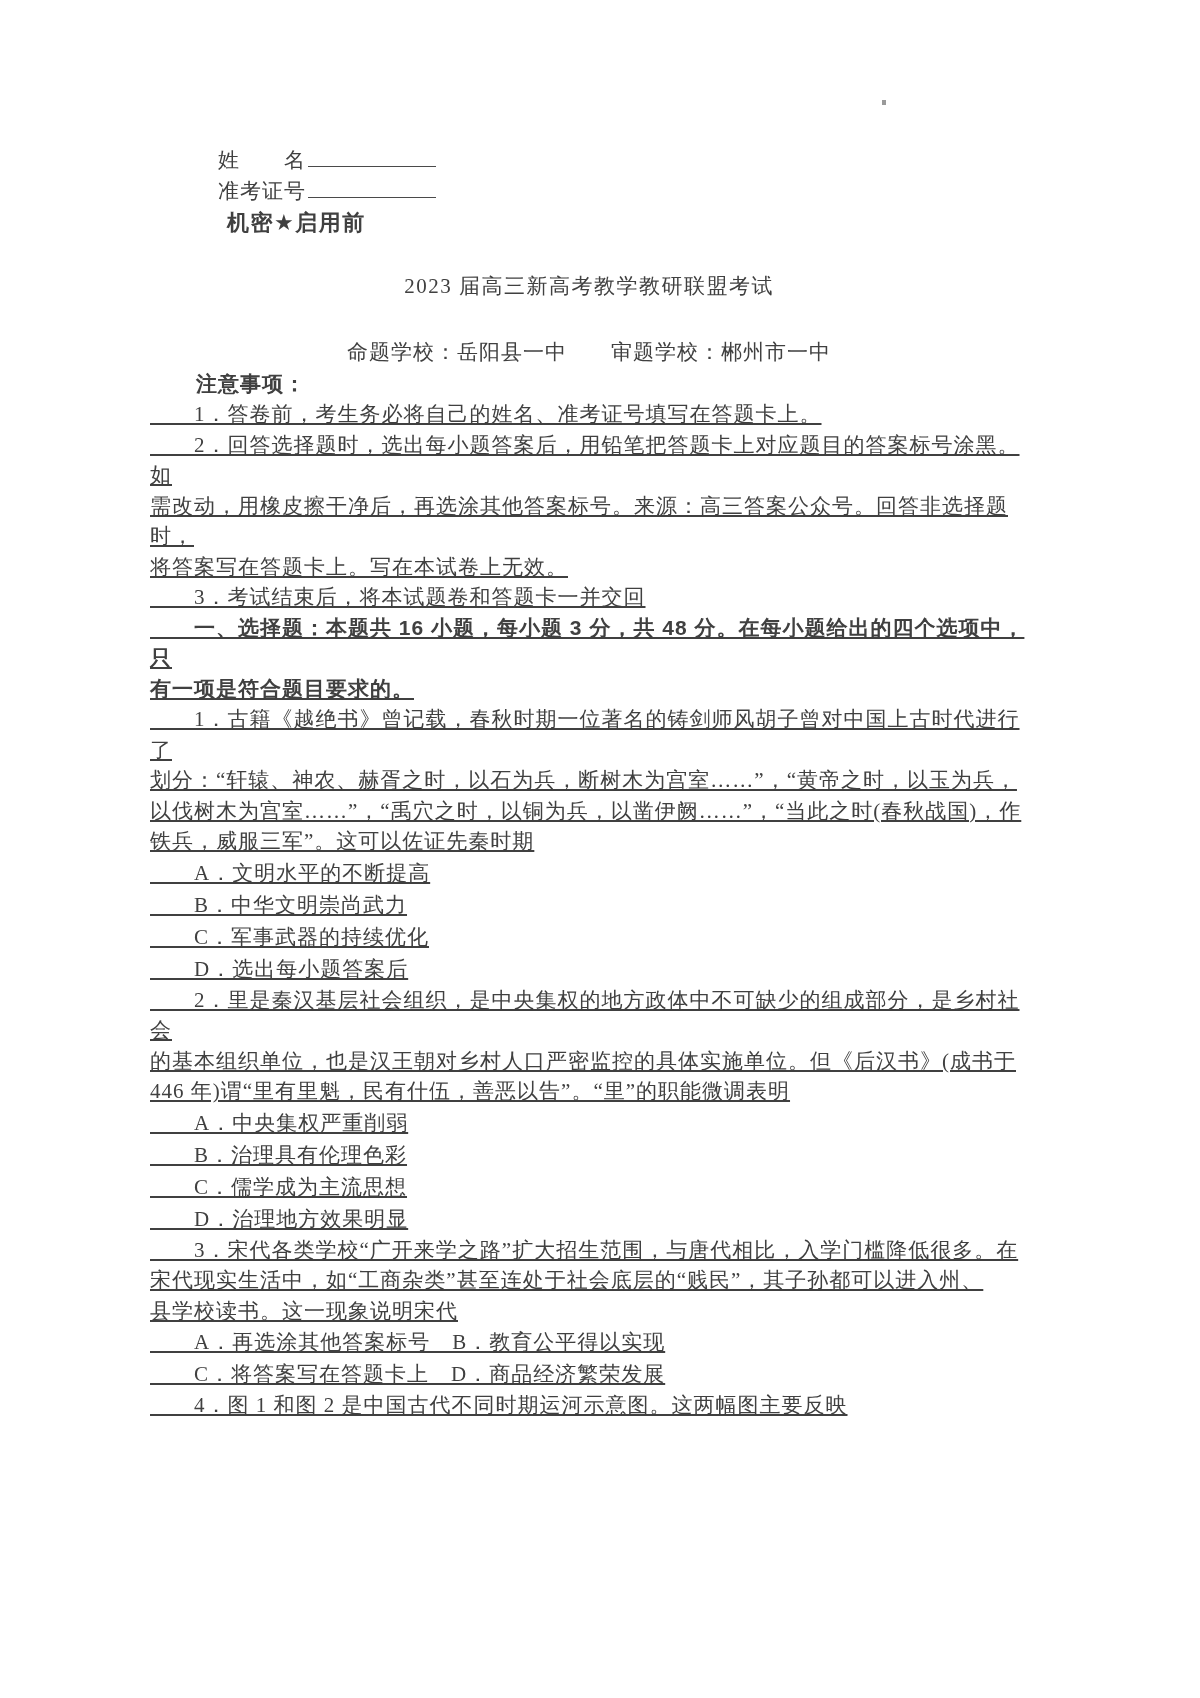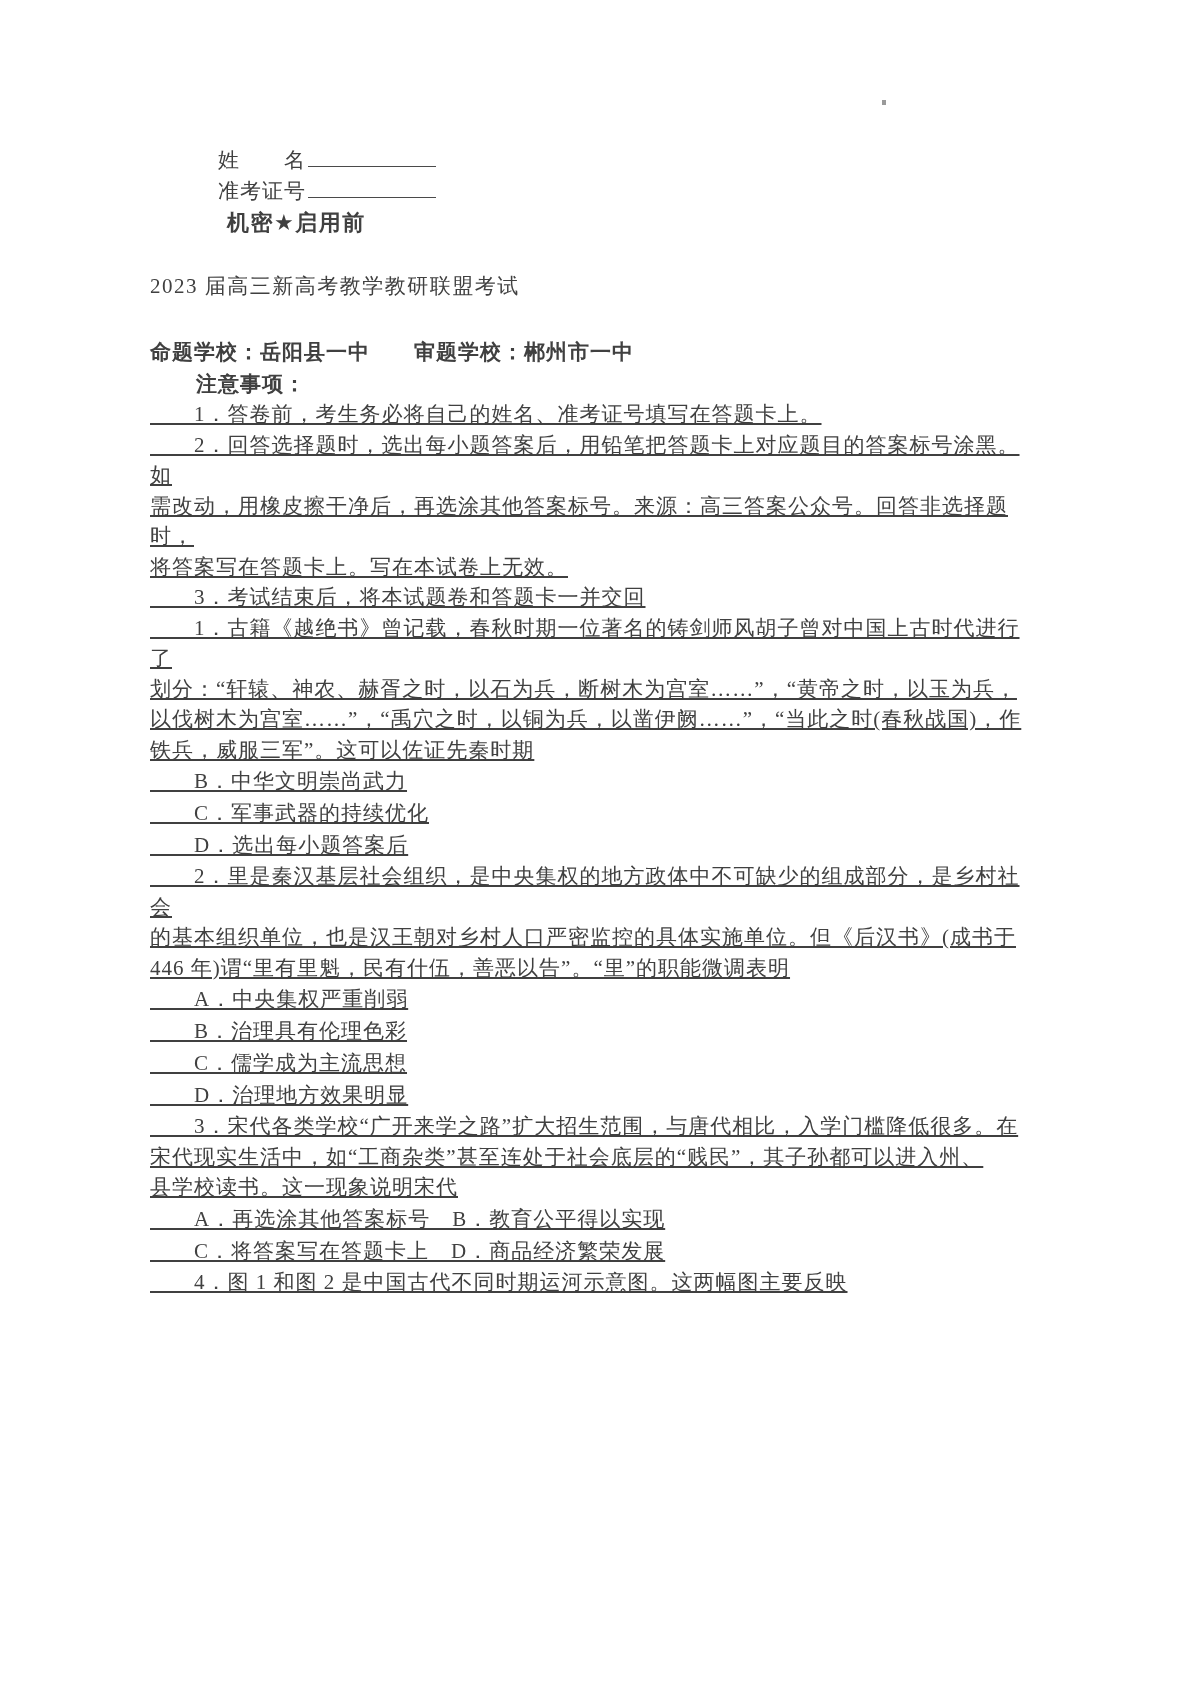--- a/index.html
+++ b/index.html
@@ -34,32 +34,32 @@
     margin-left: 2px;
   }
   .secret {
     font-family: "Liberation Sans", "DejaVu Sans", sans-serif;
     font-weight: bold;
     font-size: 22px;
     letter-spacing: 1.5px;
     margin-left: 9px;
   }
   .title {
-    text-align: left;
+    text-align: center;
     margin-top: 33px;
     line-height: 31px;
     font-size: 21px;
     letter-spacing: 1.5px;
     white-space: pre-wrap;
   }
   .subtitle {
+    text-align: center;
     margin-top: 35px;
     line-height: 31px;
     white-space: pre-wrap;
-    font-weight: bold;
   }
   .notice-h {
     font-family: "Liberation Sans", "DejaVu Sans", sans-serif;
     font-weight: bold;
     line-height: 31px;
     padding-left: 46px;
     font-size: 21px;
   }
   .bold .line {
     font-family: "Liberation Sans", "DejaVu Sans", sans-serif;
@@ -97,29 +97,34 @@
 
     <div class="notice-h">注意事项：</div>
     <div>
         <div class="line">　　1．答卷前，考生务必将自己的姓名、准考证号填写在答题卡上。</div>
         <div class="line">　　2．回答选择题时，选出每小题答案后，用铅笔把答题卡上对应题目的答案标号涂黑。如</div>
         <div class="line">需改动，用橡皮擦干净后，再选涂其他答案标号。来源：高三答案公众号。回答非选择题时，</div>
         <div class="line">将答案写在答题卡上。写在本试卷上无效。</div>
         <div class="line">　　3．考试结束后，将本试题卷和答题卡一并交回</div>
       </div>
 
+    <div class="bold">
+        <div class="line">　　一、选择题：本题共 16 小题，每小题 3 分，共 48 分。在每小题给出的四个选项中，只</div>
+        <div class="line">有一项是符合题目要求的。</div>
+      </div>
 
     <div>
       <div>
           <div class="line">　　1．古籍《越绝书》曾记载，春秋时期一位著名的铸剑师风胡子曾对中国上古时代进行了</div>
           <div class="line">划分：“轩辕、神农、赫胥之时，以石为兵，断树木为宫室……”，“黄帝之时，以玉为兵，</div>
           <div class="line">以伐树木为宫室……”，“禹穴之时，以铜为兵，以凿伊阙……”，“当此之时(春秋战国)，作</div>
           <div class="line">铁兵，威服三军”。这可以佐证先秦时期</div>
         </div>
       <div>
+          <div class="line opt">　　A．文明水平的不断提高</div>
           <div class="line opt">　　B．中华文明崇尚武力</div>
           <div class="line opt">　　C．军事武器的持续优化</div>
           <div class="line opt">　　D．选出每小题答案后</div>
         </div>
     </div>
 
     <div>
       <div>
           <div class="line">　　2．里是秦汉基层社会组织，是中央集权的地方政体中不可缺少的组成部分，是乡村社会</div>
           <div class="line">的基本组织单位，也是汉王朝对乡村人口严密监控的具体实施单位。但《后汉书》(成书于</div>

